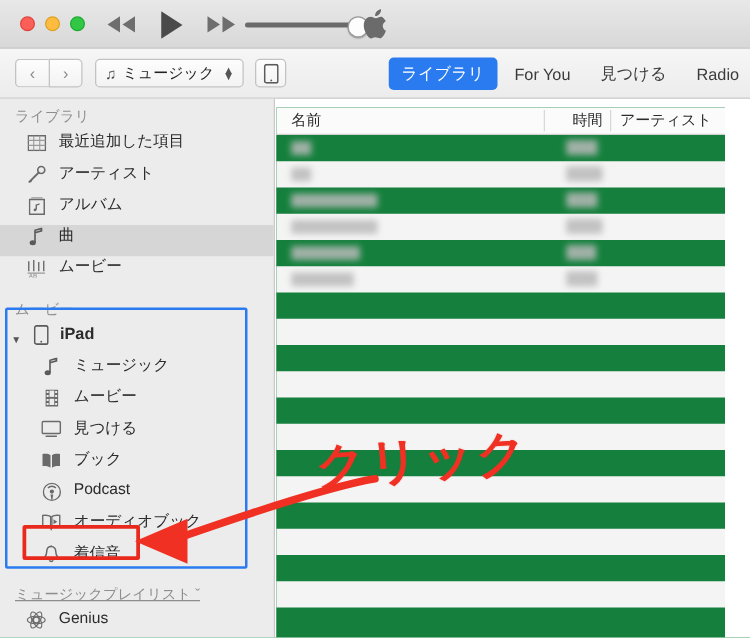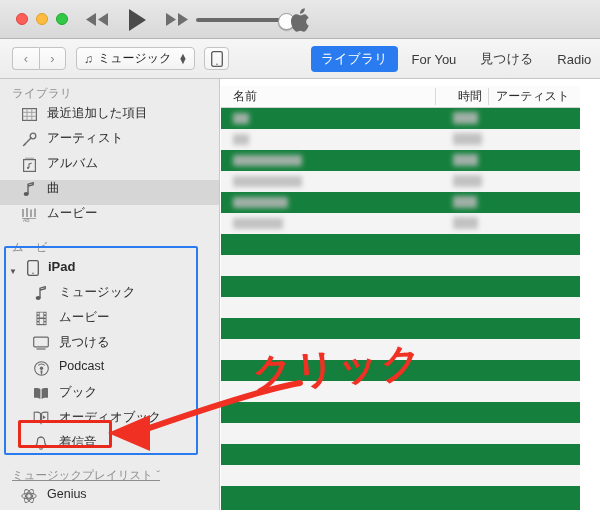--- a/index.html
+++ b/index.html
@@ -297,38 +297,38 @@
         <svg width="16" height="14" viewBox="0 0 16 14">
           <rect x="0.7" y="1.2" width="14.6" height="9.6" rx="1" fill="none" stroke="#6a6a6a" stroke-width="1.2"></rect>
           <path d="M3.5 13h9" stroke="#6a6a6a" stroke-width="1.2"></path>
         </svg>
       </span>
       <span>見つける</span>
     </div>
 
     <div class="sb-item child">
       <span class="ic">
+        <svg width="16" height="13" viewBox="0 0 16 13">
+          <path d="M7.4 2.2C6 1 3.6.9 1 1.2v9.6c2.6-.3 5 .1 6.4 1.3z" fill="#6a6a6a"></path>
+          <path d="M8.6 2.2C10 1 12.4.9 15 1.2v9.6c-2.6-.3-5 .1-6.4 1.3z" fill="#6a6a6a"></path>
+        </svg>
+      </span>
+      <span>ブック</span>
+    </div>
+
+    <div class="sb-item child">
+      <span class="ic">
         <svg width="15" height="15" viewBox="0 0 15 15">
           <circle cx="7.5" cy="7.5" r="6.8" fill="none" stroke="#6a6a6a" stroke-width="1.1"></circle>
           <path d="M4.3 4.4a4.4 4.4 0 0 1 6.4 0" fill="none" stroke="#6a6a6a" stroke-width="1.1"></path>
           <circle cx="7.5" cy="7.2" r="1.7" fill="#6a6a6a"></circle>
           <path d="M6.4 9.5h2.2l-.7 4.2H7.1z" fill="#6a6a6a"></path>
         </svg>
       </span>
       <span>Podcast</span>
-    </div>
-
-    <div class="sb-item child">
-      <span class="ic">
-        <svg width="16" height="13" viewBox="0 0 16 13">
-          <path d="M7.4 2.2C6 1 3.6.9 1 1.2v9.6c2.6-.3 5 .1 6.4 1.3z" fill="#6a6a6a"></path>
-          <path d="M8.6 2.2C10 1 12.4.9 15 1.2v9.6c-2.6-.3-5 .1-6.4 1.3z" fill="#6a6a6a"></path>
-        </svg>
-      </span>
-      <span>ブック</span>
     </div>
 
     <div class="sb-item child">
       <span class="ic">
         <svg width="16" height="14" viewBox="0 0 16 14">
           <path d="M7.5 2.3C6.2 1.2 3.8 1 1.2 1.3v8.9c2.6-.3 4.9.1 6.3 1.2z" fill="none" stroke="#6a6a6a" stroke-width="1.1"></path>
           <path d="M8.5 2.3c1.3-1.1 3.7-1.3 6.3-1v8.9c-2.6-.3-4.9.1-6.3 1.2z" fill="none" stroke="#6a6a6a" stroke-width="1.1"></path>
           <polygon points="9.8,4.3 9.8,8.3 12.8,6.3" fill="#6a6a6a"></polygon>
           <path d="M8 11.8v1.4" stroke="#6a6a6a" stroke-width="1.1"></path>
         </svg>

